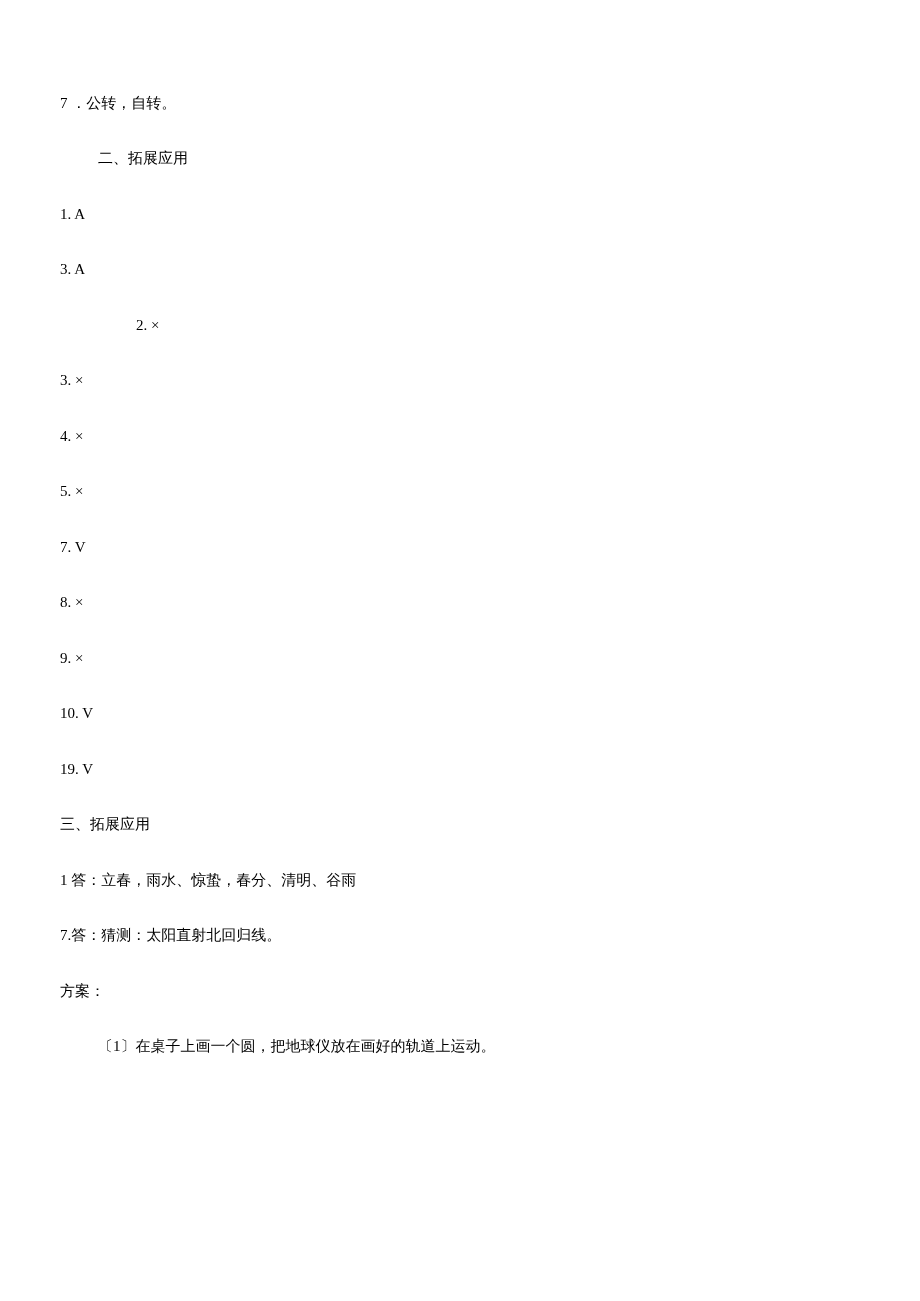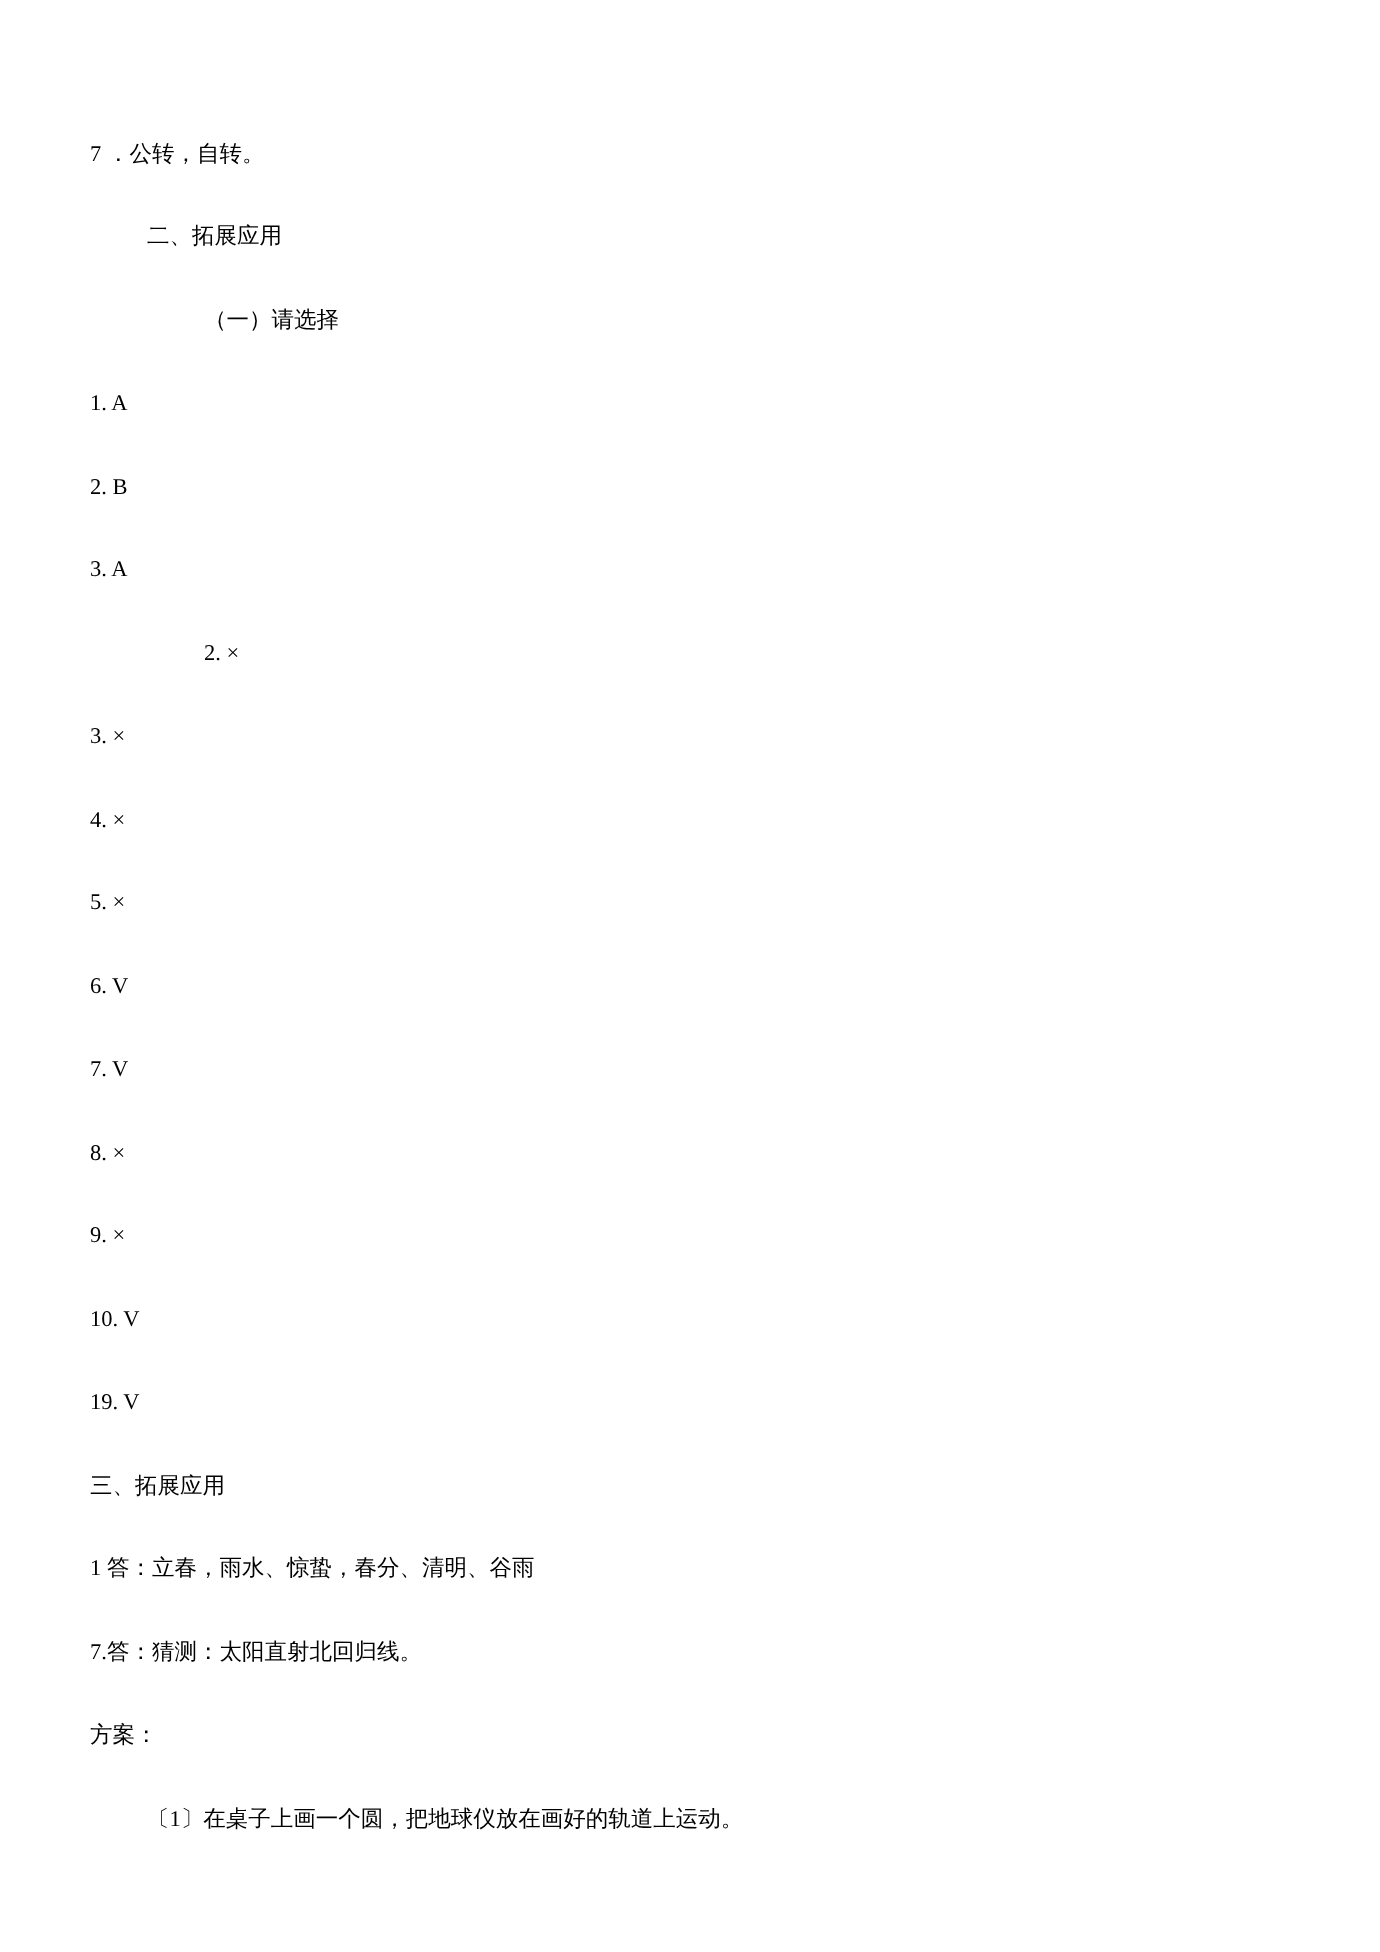--- a/index.html
+++ b/index.html
@@ -26,29 +26,26 @@
     .indent-0 { padding-left: 0; }
     .indent-1 { padding-left: 38px; }
     .indent-2 { padding-left: 76px; }
   </style>
 </head>
 <body>
 
 <div class="block">
 <span class="line indent-0">7 ．公转，自转。</span>
 <span class="line indent-1">二、拓展应用</span>
-<span class="line indent-2">（一）请选择</span>
 <span class="line indent-0">1. A</span>
-<span class="line indent-0">2. B</span>
 <span class="line indent-0">3. A</span>
 <span class="line indent-2">2. ×</span>
 <span class="line indent-0">3. ×</span>
 <span class="line indent-0">4. ×</span>
 <span class="line indent-0">5. ×</span>
-<span class="line indent-0">6. V</span>
 <span class="line indent-0">7. V</span>
 <span class="line indent-0">8. ×</span>
 <span class="line indent-0">9. ×</span>
 <span class="line indent-0">10. V</span>
 <span class="line indent-0">19. V</span>
 <span class="line indent-0">三、拓展应用</span>
 <span class="line indent-0">1 答：立春，雨水、惊蛰，春分、清明、谷雨</span>
 <span class="line indent-0">7.答：猜测：太阳直射北回归线。</span>
 <span class="line indent-0">方案：</span>
 <span class="line indent-1">〔1〕在桌子上画一个圆，把地球仪放在画好的轨道上运动。</span>

